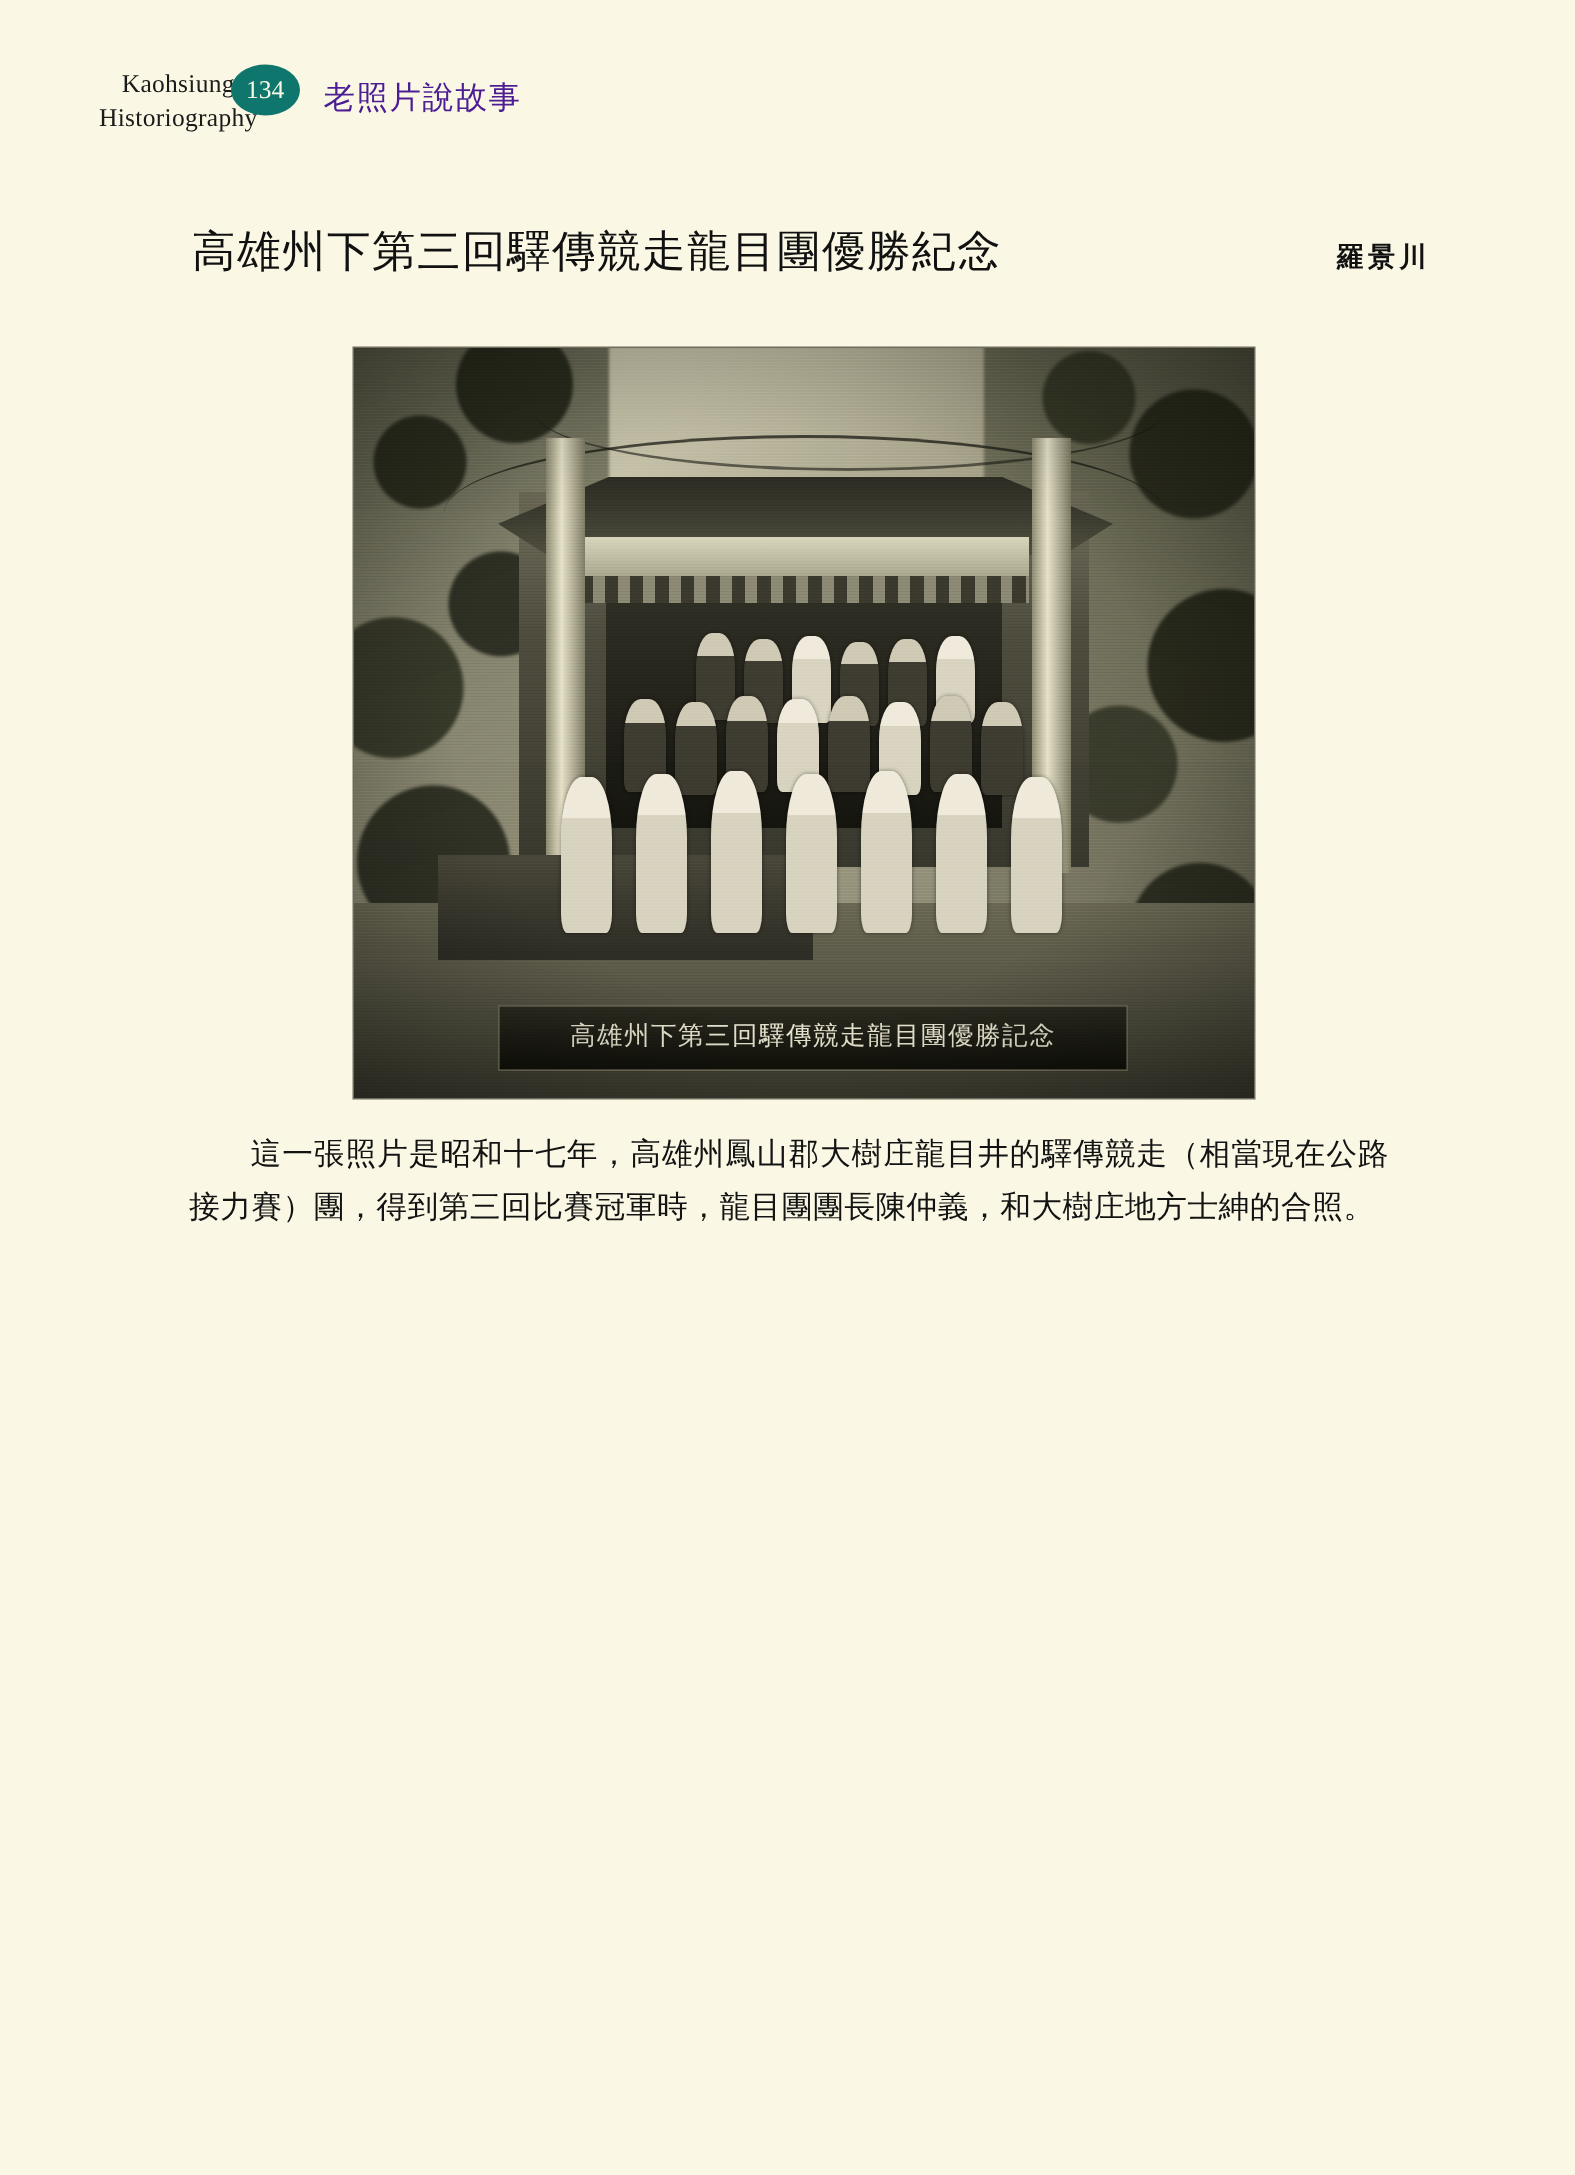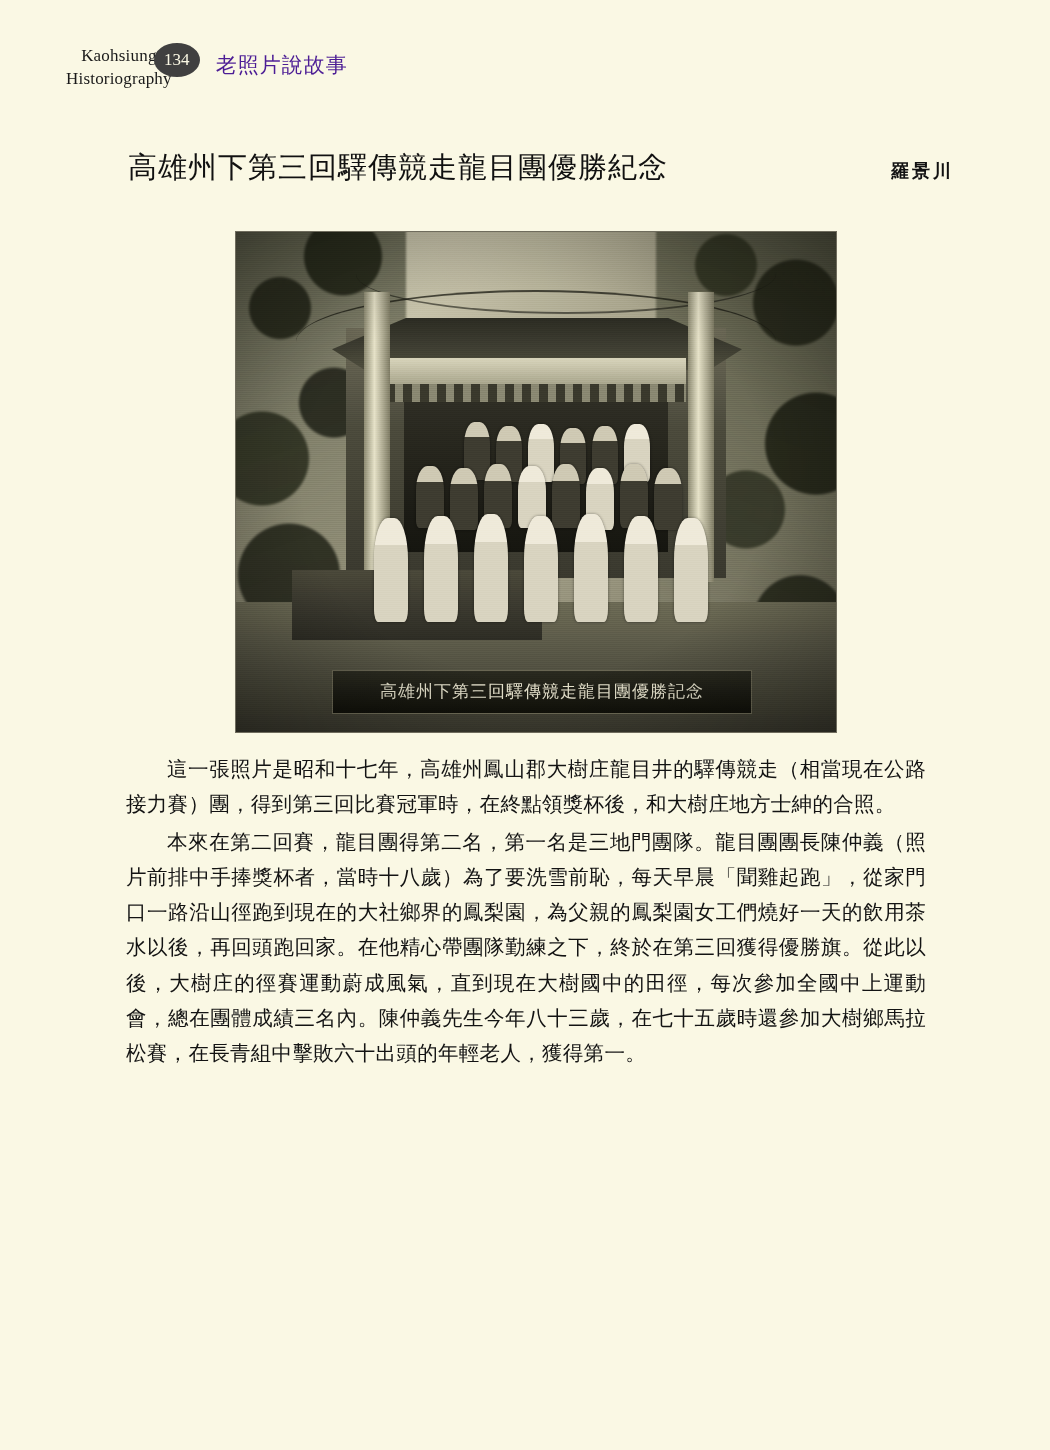--- a/index.html
+++ b/index.html
@@ -39,21 +39,21 @@
     text-align: center;
     white-space: pre-line;
     letter-spacing: 0.2px;
   }
   .page-number-badge {
     margin-left: -18px;
     margin-top: -16px;
     width: 46px;
     height: 34px;
     border-radius: 50%;
-    background: #404040;
+    background: #0f766e;
     color: #faf8e4;
     font-family: "Liberation Serif", serif;
     font-size: 17px;
     display: flex;
     align-items: center;
     justify-content: center;
     position: relative;
     z-index: 2;
   }
   .header-section {
@@ -335,17 +335,16 @@
       <div class="ph-banner">
         <span>高雄州下第三回驛傳競走龍目團優勝記念</span>
       </div>
 
       <div class="ph-grain"></div>
       <div class="ph-vignette"></div>
     </div>
   </div>
 
   <div class="body-text">
-    <p>這一張照片是昭和十七年，高雄州鳳山郡大樹庄龍目井的驛傳競走（相當現在公路接力賽）團，得到第三回比賽冠軍時，在終點領獎杯後，和大樹庄地方士紳的合照。</p>
-    <p>本來在第二回賽，龍目團得第二名，第一名是三地門團隊。龍目團團長陳仲義（照片前排中手捧獎杯者，當時十八歲）為了要洗雪前恥，每天早晨「聞雞起跑」，從家門口一路沿山徑跑到現在的大社鄉界的鳳梨園，為父親的鳳梨園女工們燒好一天的飲用茶水以後，再回頭跑回家。在他精心帶團隊勤練之下，終於在第三回獲得優勝旗。從此以後，大樹庄的徑賽運動蔚成風氣，直到現在大樹國中的田徑，每次參加全國中上運動會，總在團體成績三名內。陳仲義先生今年八十三歲，在七十五歲時還參加大樹鄉馬拉松賽，在長青組中擊敗六十出頭的年輕老人，獲得第一。</p>
+    <p>這一張照片是昭和十七年，高雄州鳳山郡大樹庄龍目井的驛傳競走（相當現在公路接力賽）團，得到第三回比賽冠軍時，龍目團團長陳仲義，和大樹庄地方士紳的合照。</p>
   </div>
 
 </div>
 
 </body></html>

